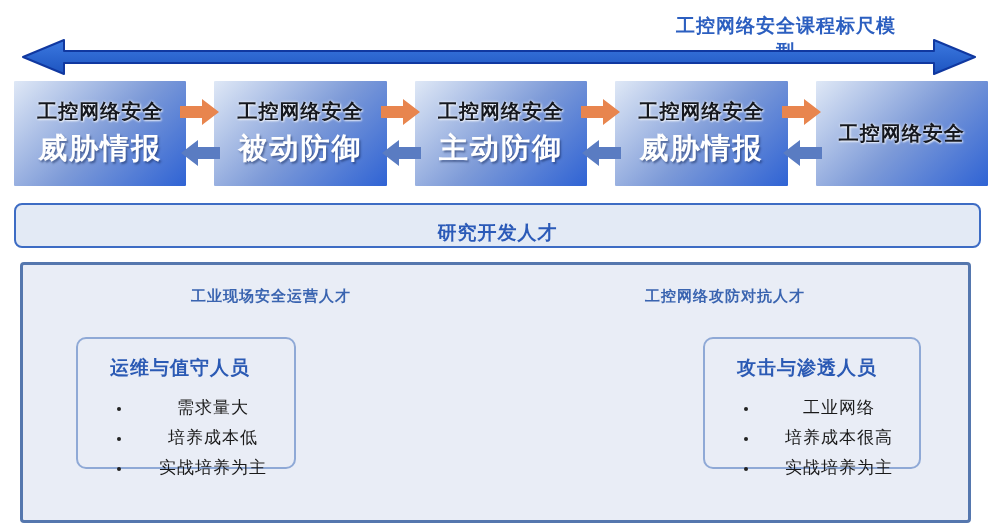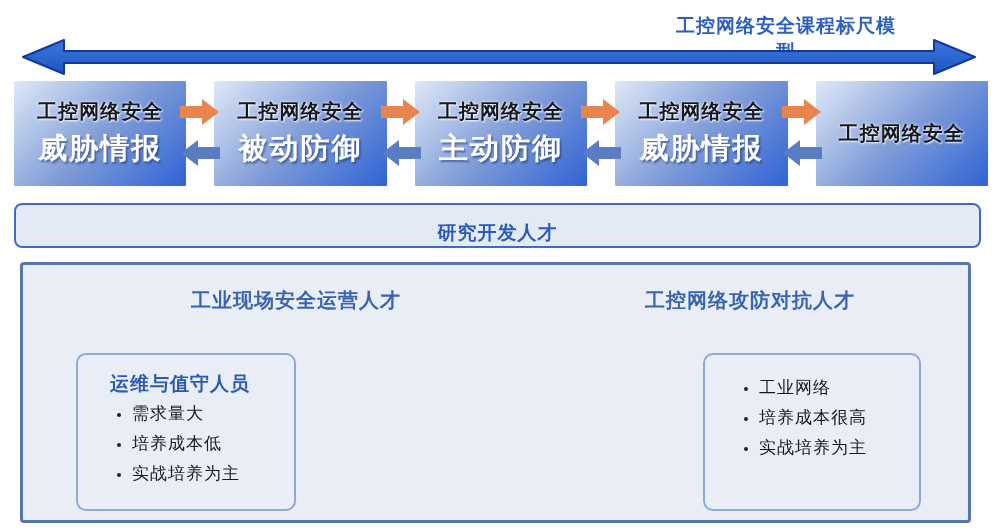--- a/index.html
+++ b/index.html
@@ -43,35 +43,35 @@
     display:flex;align-items:flex-end;justify-content:center;box-sizing:border-box;
   }
   .rd-band-label{font-size:19px;font-weight:bold;color:#2b5ab8;letter-spacing:1px;}
   
   .talent-container{
     position:absolute;top:262px;left:20px;width:951px;height:261px;
     background:#e9edf6;border:3px solid #5577ae;border-radius:4px;
     box-sizing:border-box;
   }
   .talent-heading{
-    position:absolute;top:22px;font-size:20px;font-weight:bold;color:#3a64b0;
+    position:absolute;top:22px;font-size:15px;font-weight:bold;color:#3a64b0;
     letter-spacing:1px;white-space:nowrap;
   }
   .heading-ops{left:168px;}
   .heading-attack{left:622px;}
   .talent-group{
-    position:absolute;top:88px;height:158px;box-sizing:border-box;
+    position:absolute;top:72px;height:132px;box-sizing:border-box;
     border:2px solid #8fa9d6;border-radius:10px;background:#e9edf6;
     padding:16px 0 17px 32px;
   }
   .group-1{left:53px;width:220px;}
   .group-2{left:360px;width:228px;}
   .group-3{left:680px;width:218px;}
   .group-title{font-size:19px;font-weight:bold;color:#2b5ab4;letter-spacing:1px;}
-  .group-bullets{margin:2px 0 0;padding-left:22px;list-style:disc;}
+  .group-bullets{margin:12px 0 0;padding-left:22px;list-style:disc;text-align:center;}
   .group-bullets li{
     font-size:17px;color:#1a1a1a;line-height:30px;letter-spacing:1px;
   }
   .group-bullets li::marker{color:#222;font-size:14px;}
 </style>
 </head>
 <body>
 
 <div class="canvas">
 
@@ -164,20 +164,21 @@
       <div class="group-title">运维与值守人员</div>
       <ul class="group-bullets">
         <li>需求量大</li>
         <li>培养成本低</li>
         <li>实战培养为主</li>
       </ul>
     </div>
 
 
     <div class="talent-group group-3">
+      <div class="group-title">攻击与渗透人员</div>
       <ul class="group-bullets">
         <li>工业网络</li>
         <li>培养成本很高</li>
         <li>实战培养为主</li>
       </ul>
     </div>
 
   </div>
 </div>
 

